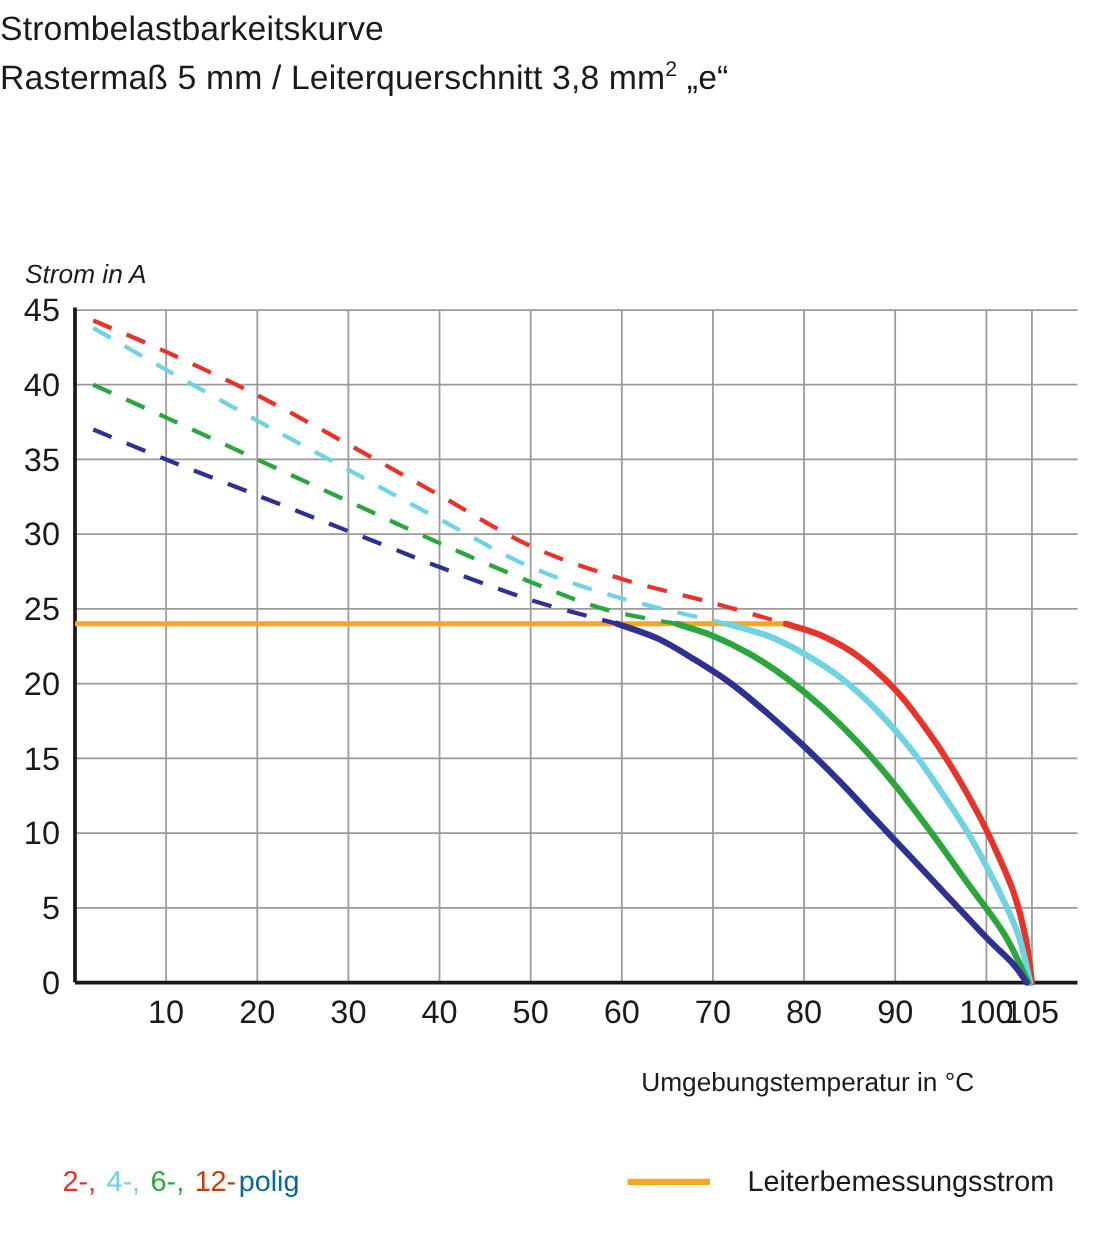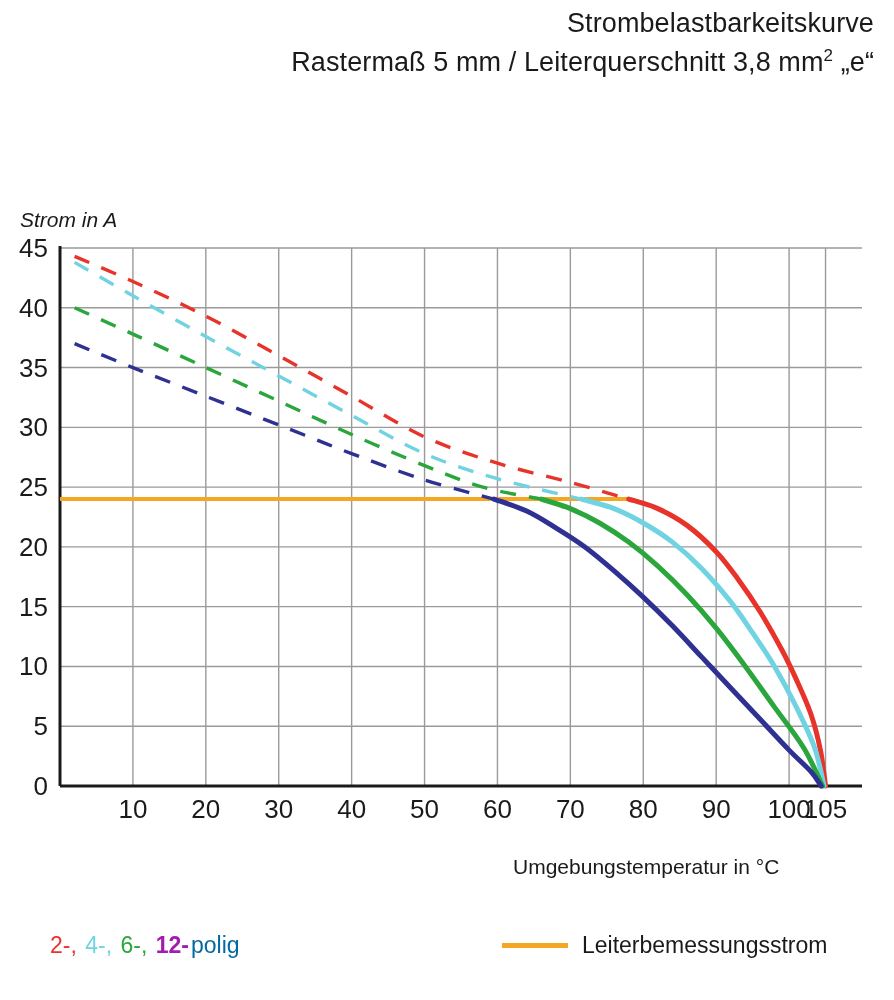--- a/index.html
+++ b/index.html
@@ -19,21 +19,21 @@
     position: relative;
     width: 894px;
     height: 1000px;
   }
   
   .title-block {
     position: absolute;
     top: 4px;
     left: 0;
     width: 874px;
-    text-align: right;
+    text-align: left;
   }
   .title-line {
     font-size: 27px;
     line-height: 39px;
     letter-spacing: 0.1px;
     color: #1a1a1a;
     white-space: nowrap;
   }
   .title-line sup {
     font-size: 17px;
@@ -82,29 +82,29 @@
     position: absolute;
     left: 0;
     top: 0;
     font-size: 23px;
     white-space: nowrap;
   }
   .legend-poles span { margin-right: 2px; }
   .p2 { color: #e8332a; }
   .p4 { color: #6fd3e2; }
   .p6 { color: #2aa63c; }
-  .p12 { color: #a21caf; font-weight: bold; }
+  .p12 { color: #c2410c; }
   .p-suffix { color: #0369a1; }
   .legend-right {
     position: absolute;
     left: 452px;
     top: 0;
     display: flex;
     align-items: center;
-    gap: 14px;
+    gap: 30px;
   }
   .legend-swatch {
     display: inline-block;
     width: 66px;
     height: 5px;
     background: #f5a623;
   }
   .legend-right-text {
     font-size: 23px;
     color: #1a1a1a;

